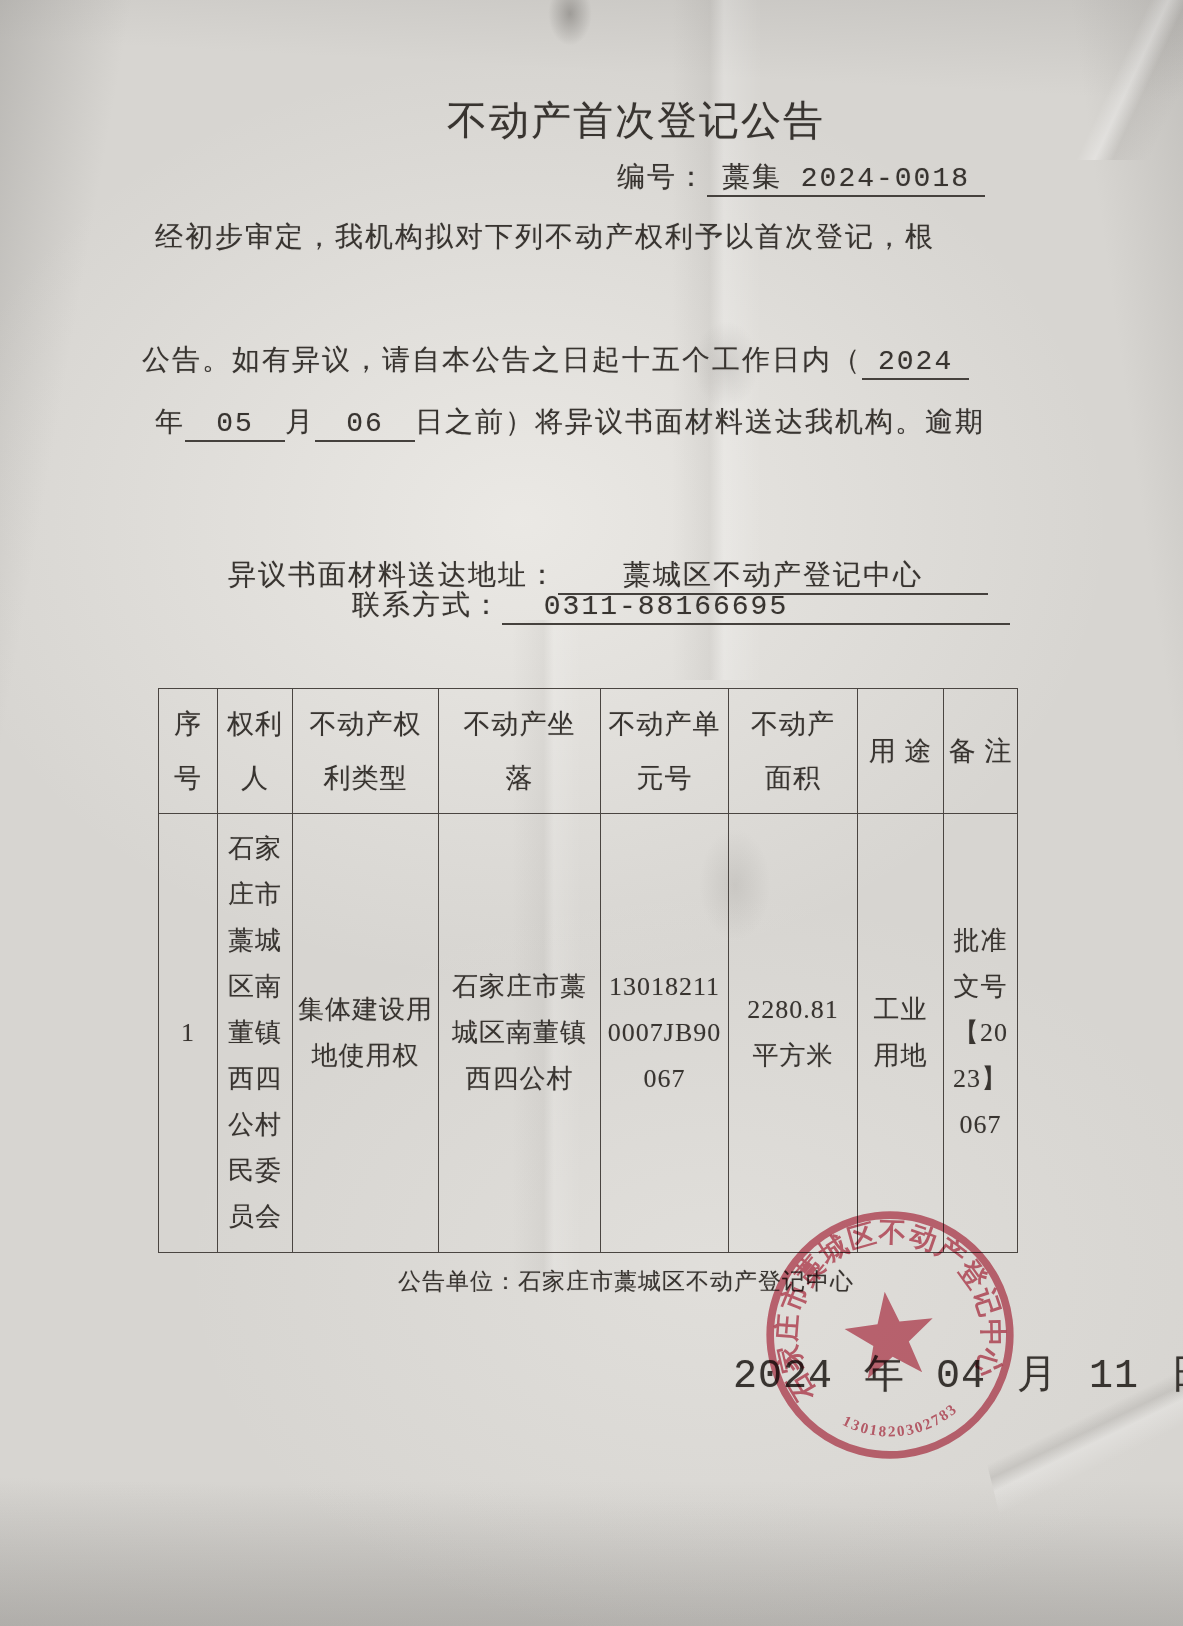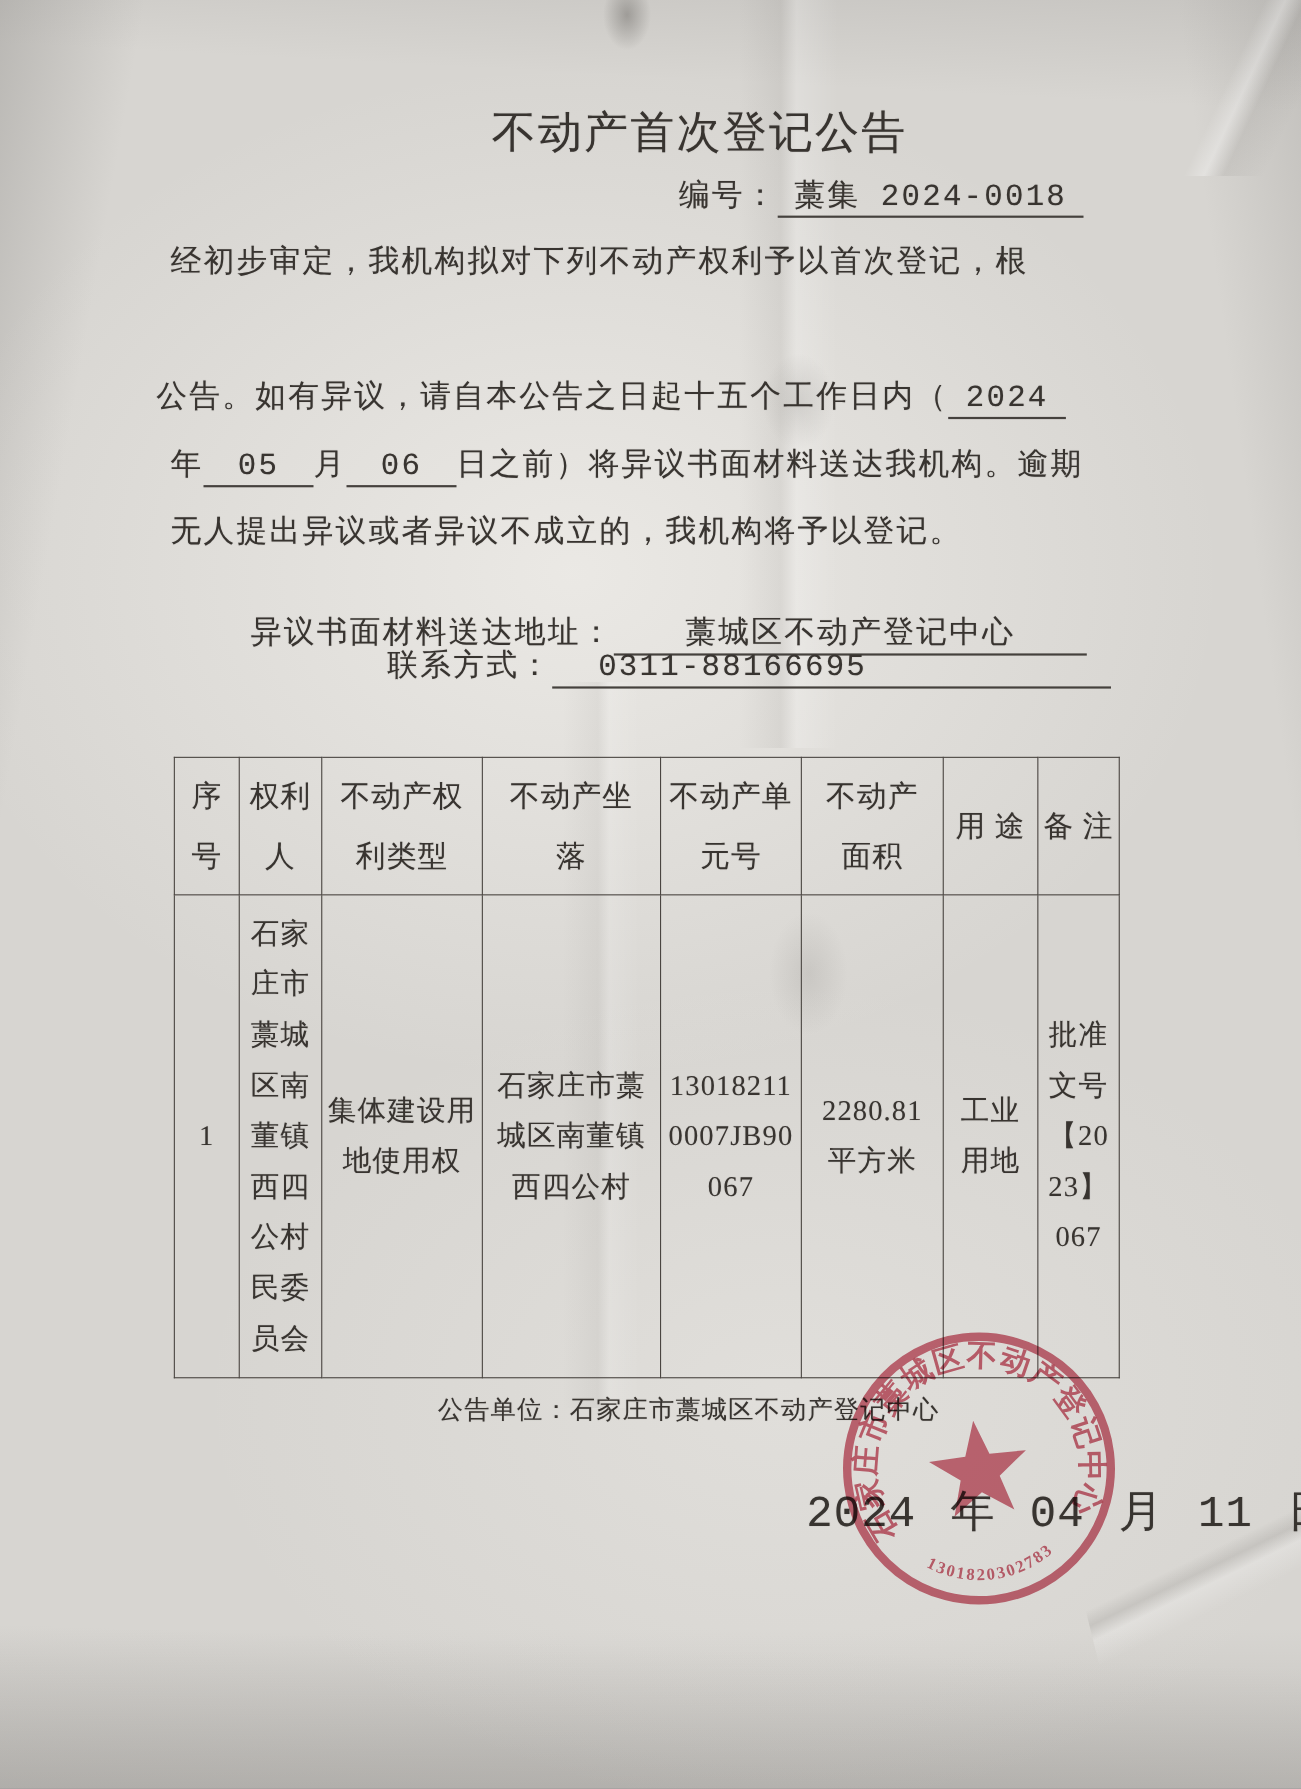--- a/index.html
+++ b/index.html
@@ -89,21 +89,20 @@
     <span>编号：</span><span class="uline" style="width:278px;">藁集 2024-0018</span>
   </div>
 
   <div class="txt body-line" style="left:155px; top:218px;">经初步审定，我机构拟对下列不动产权利予以首次登记，根</div>
   <div class="txt body-line" style="left:142px; top:341px;">
     <span>公告。如有异议，请自本公告之日起十五个工作日内（</span><span class="uline blank-pad">2024</span>
   </div>
   <div class="txt body-line" style="left:155px; top:403px;">
     <span>年</span><span class="uline" style="width:100px;">05</span><span>月</span><span class="uline" style="width:100px;">06</span><span>日之前）将异议书面材料送达我机构。逾期</span>
   </div>
-  <div class="txt body-line" style="left:155px; top:464px;">无人提出异议或者异议不成立的，我机构将予以登记。</div>
 
   <div class="txt addr-label" style="left:228px; top:524px;margin-top:32px;">
     <span>异议书面材料送达地址：</span><span class="uline" style="width:430px;">藁城区不动产登记中心</span>
   </div>
 
   <div class="txt contact-label" style="left:352px; top:586px;">
     <span>联系方式：</span><span class="uline" style="width:508px;"><span style="display:inline-block; transform:translateX(-90px);">0311-88166695</span></span>
   </div>
 
   <div class="reg-table-wrap">

